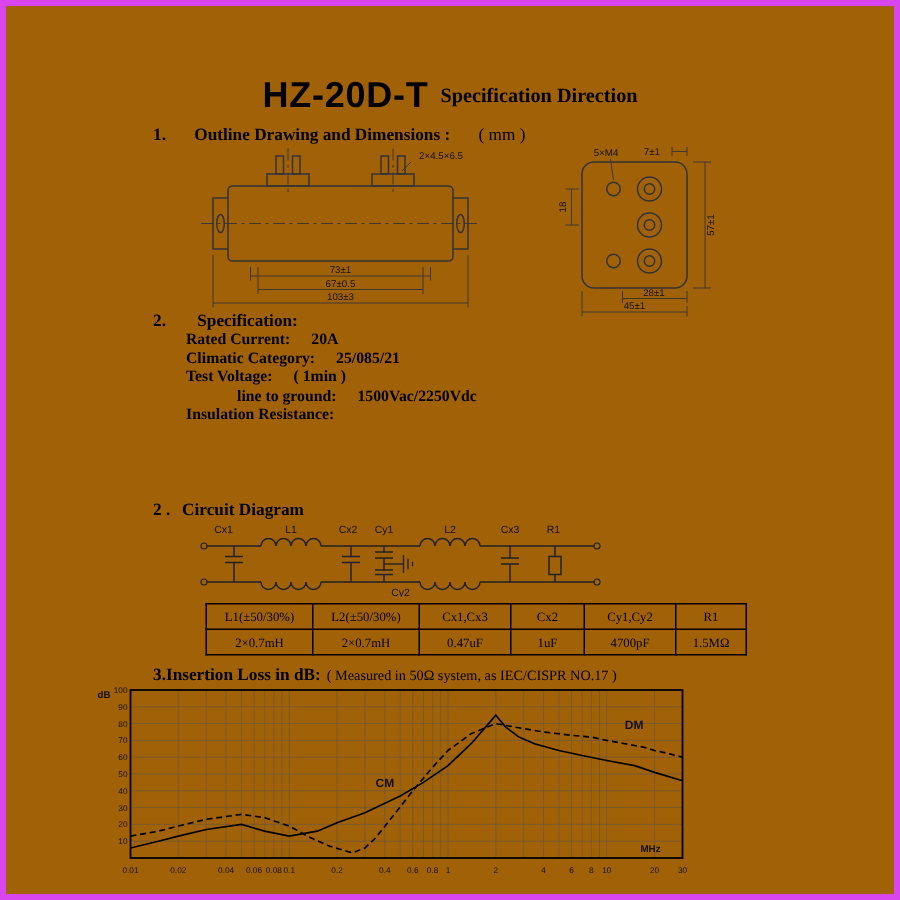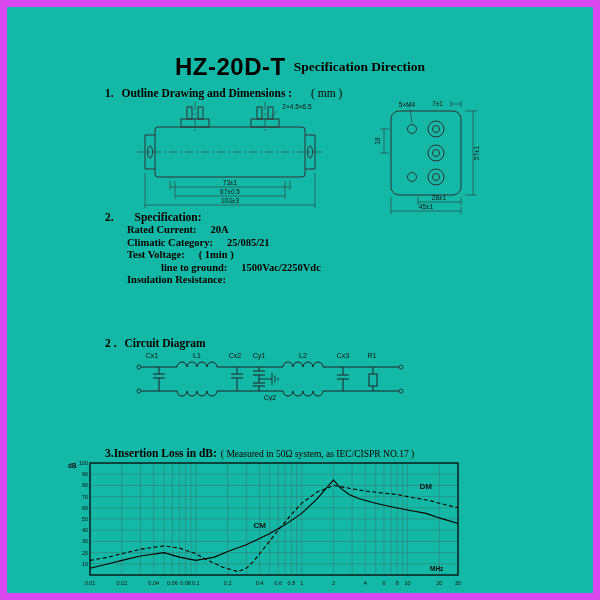--- a/index.html
+++ b/index.html
@@ -1,17 +1,17 @@
 <!DOCTYPE html>
 <html><head>
 <meta charset="utf-8">
 <style>
   html,body{margin:0;padding:0;background:#fff}
-  .page{width:600px;height:600px;position:relative;background:#14b8a6;color:#000;
-        font-family:"Liberation Serif",serif;border:7px solid #d946ef;box-sizing:border-box;overflow:hidden}
+  .page{width:600px;height:600px;position:relative;background:#a16207;color:#000;
+        font-family:"Liberation Serif",serif;border:4px solid #d946ef;box-sizing:border-box;overflow:hidden}
   .abs{position:absolute}
   .title-row{top:46px;left:0;width:100%;text-align:center}
   .model{font-family:"Liberation Sans",sans-serif;font-weight:700;font-size:24px;letter-spacing:.5px;vertical-align:middle}
   .subtitle{font-weight:700;font-size:13.5px;margin-left:8px;vertical-align:middle}
   .heading{font-weight:700;font-size:11.5px;white-space:nowrap}
   .heading .reg{font-weight:400}
   .speclist{font-size:10.5px;font-weight:700;line-height:12.6px}
   .spec-row{white-space:nowrap}
   .spec-row.ind2{padding-left:34px}
   .spec-value{margin-left:14px}
@@ -24,21 +24,21 @@
 <body>
 
 <div class="page">
 
   <div class="abs title-row">
     <span class="model">HZ-20D-T</span><span class="subtitle">Specification Direction</span>
   </div>
 
   <div class="abs heading" style="top:80px;left:98px">
     <span>1.</span>
-    <span style="margin-left:5px">Outline Drawing and Dimensions :</span>
+    <span style="margin-left:16px">Outline Drawing and Dimensions :</span>
     <span class="reg" style="margin-left:16px">( mm )</span>
   </div>
 
   <svg class="abs" style="top:92px;left:118px" width="230" height="118" viewBox="0 0 230 118">
     <g stroke="#333" fill="none" stroke-width="1">
       <rect x="30" y="28" width="150" height="50" rx="3"></rect>
       <path d="M30,36 L20,36 L20,70 L30,70"></path>
       <path d="M180,36 L190,36 L190,70 L180,70"></path>
       <ellipse cx="25" cy="53" rx="2.5" ry="6"></ellipse>
       <ellipse cx="185" cy="53" rx="2.5" ry="6"></ellipse>
@@ -210,20 +210,40 @@
       <text x="72" y="9">L1</text>
       <text x="110" y="9">Cx2</text>
       <text x="134" y="9">Cy1</text>
       <text x="178" y="9">L2</text>
       <text x="218" y="9">Cx3</text>
       <text x="247" y="9">R1</text>
       <text x="145" y="51">Cy2</text>
     </g>
   </svg>
 
+  <table class="abs comp-table" style="top:398px;left:133px">
+    <tbody>
+      <tr>
+        <th style="width:62px">L1(±50/30%)</th>
+        <th style="width:62px">L2(±50/30%)</th>
+        <th style="width:52px">Cx1,Cx3</th>
+        <th style="width:40px">Cx2</th>
+        <th style="width:52px">Cy1,Cy2</th>
+        <th style="width:38px">R1</th>
+      </tr>
+      <tr>
+        <td>2×0.7mH</td>
+        <td>2×0.7mH</td>
+        <td>0.47uF</td>
+        <td>1uF</td>
+        <td>4700pF</td>
+        <td>1.5MΩ</td>
+      </tr>
+    </tbody>
+  </table>
 
   <div class="abs" style="top:436px;left:98px">
     <span class="heading">3.Insertion Loss in dB:</span>
     <span class="note" style="margin-left:0">( Measured in 50Ω  system, as IEC/CISPR NO.17 )</span>
   </div>
 
   <svg id="loss-chart" class="abs" style="top:450px;left:55px" width="405" height="140" viewBox="0 0 405 140">
       <line x1="28" y1="6" x2="28" y2="118" stroke="#555" stroke-width="0.35"></line>
       <line x1="59.85941193565782" y1="6" x2="59.85941193565782" y2="118" stroke="#555" stroke-width="0.35"></line>
       <line x1="78.49597321304564" y1="6" x2="78.49597321304564" y2="118" stroke="#555" stroke-width="0.35"></line>

